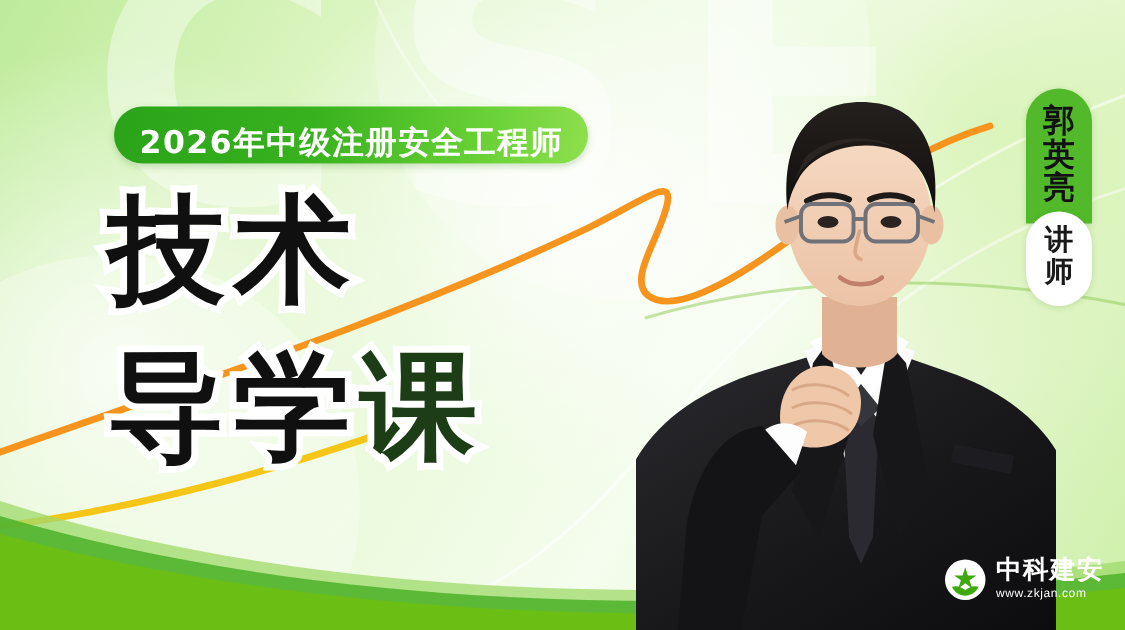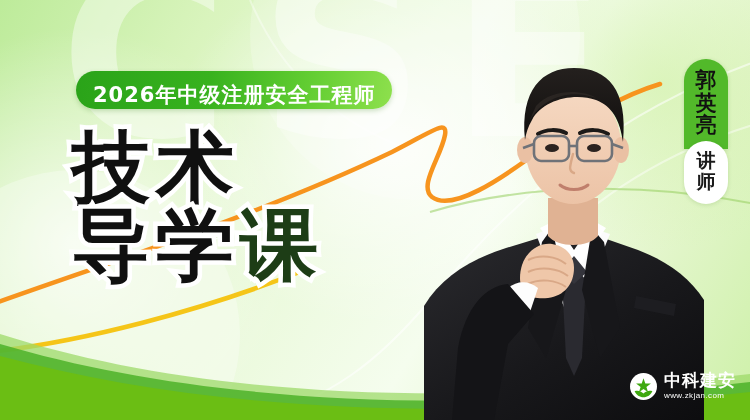--- a/index.html
+++ b/index.html
@@ -79,21 +79,21 @@
   .hl-row{
     font-size:78px;
     font-weight:700;
     letter-spacing:6px;
     white-space:nowrap;
     font-family:"DejaVu Sans","Liberation Sans",sans-serif;
     -webkit-text-stroke:9px #ffffff;
     paint-order:stroke fill;
     color:#101010;
   }
-  .hl-row.row2{}
+  .hl-row.row2{margin-top:27px;}
   .hl-row .tail{color:#1d3d16;}
 
   
   .teacher{
     position:absolute;
     right:22px;top:59px;
     width:44px;
     display:flex;flex-direction:column;align-items:center;
     z-index:6;
   }

